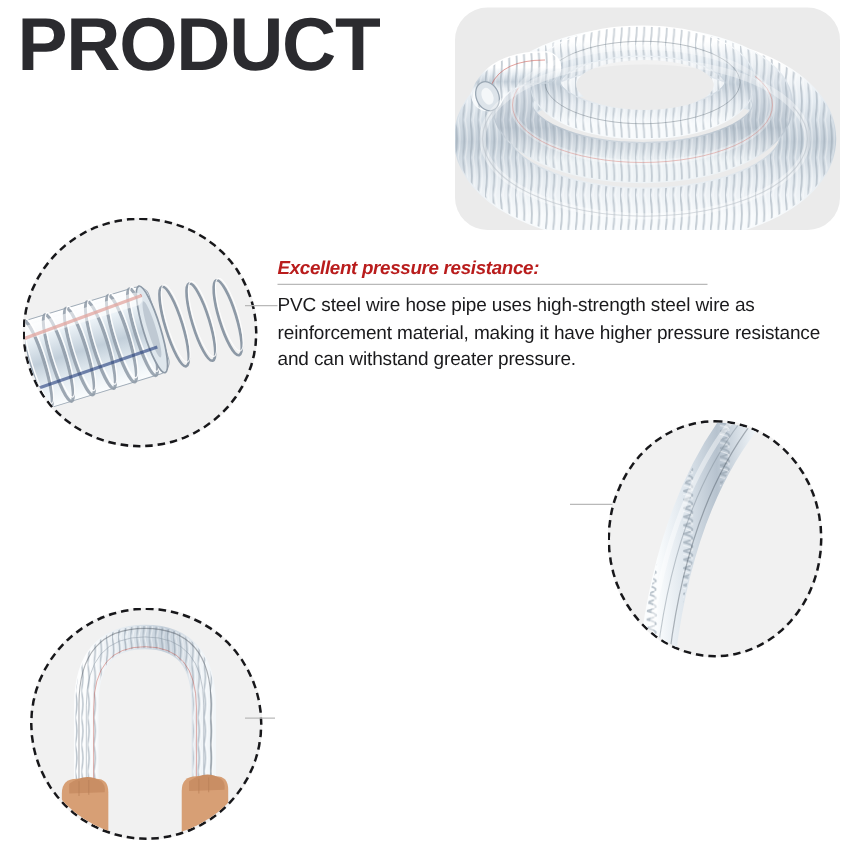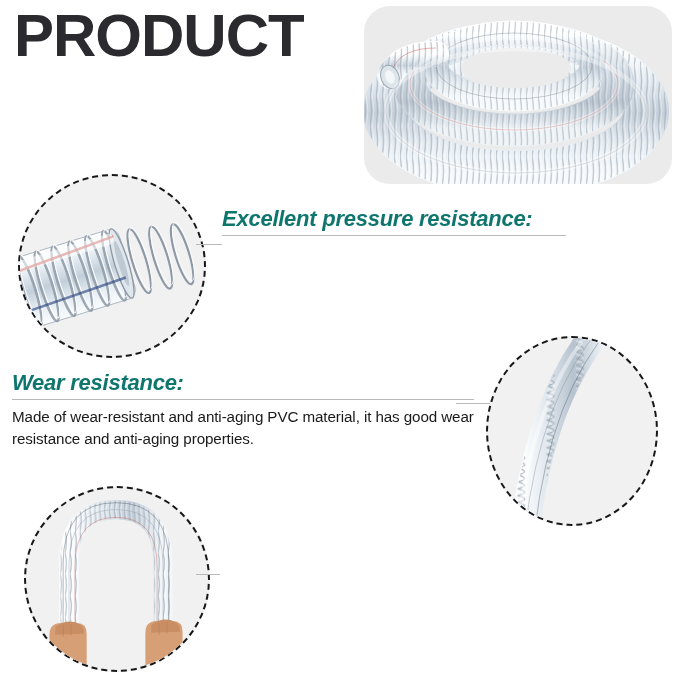--- a/index.html
+++ b/index.html
@@ -77,24 +77,24 @@
     background:#b9b9b9;
   }
   #conn-1{ left:196px; top:244px; width:26px; }
   #conn-2{ left:456px; top:403px; width:34px; }
   #conn-3{ left:196px; top:574px; width:24px; }
 
   
   .feature{ position:absolute; }
 
   .f-head{
-    font-size:22px;
+    font-size:15px;
     font-weight:bold;
     font-style:italic;
-    color:#0f766e;
+    color:#b91c1c;
     line-height:1.18;
     letter-spacing:-0.25px;
     white-space:nowrap;
     font-family:"Liberation Sans", sans-serif;
   }
   .f-rule{
     height:1.4px;
     background:#b9b9b9;
     margin-top:3px;
   }
@@ -290,22 +290,18 @@
     </svg>
   </div>
 
   <div class="connector" id="conn-1"></div>
   <div class="connector" id="conn-2"></div>
   <div class="connector" id="conn-3"></div>
 
   <div class="feature" id="feature-1">
     <div class="f-head">Excellent pressure resistance:</div>
     <div class="f-rule"></div>
-  </div>
-
-  <div class="feature" id="feature-2">
-    <div class="f-head">Wear resistance:</div>
-    <div class="f-rule"></div>
-    <div class="f-body">Made of wear-resistant and anti-aging PVC material, it has good wear resistance and anti-aging properties.</div>
-  </div>
+    <div class="f-body">PVC steel wire hose pipe uses high-strength steel wire as reinforcement material, making it have higher pressure resistance and can withstand greater pressure.</div>
+  </div>
+
 
 
 </div>
 
 </body></html>

